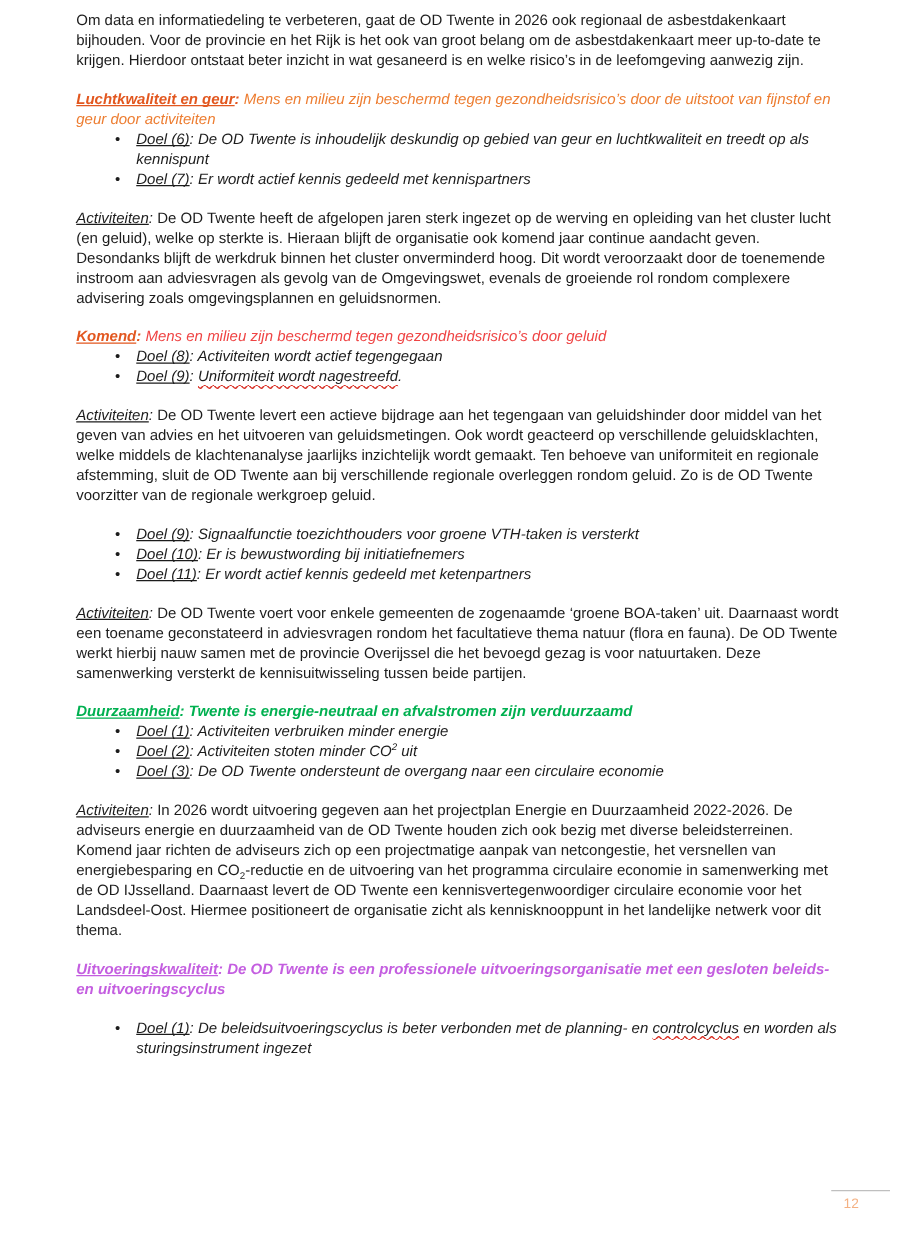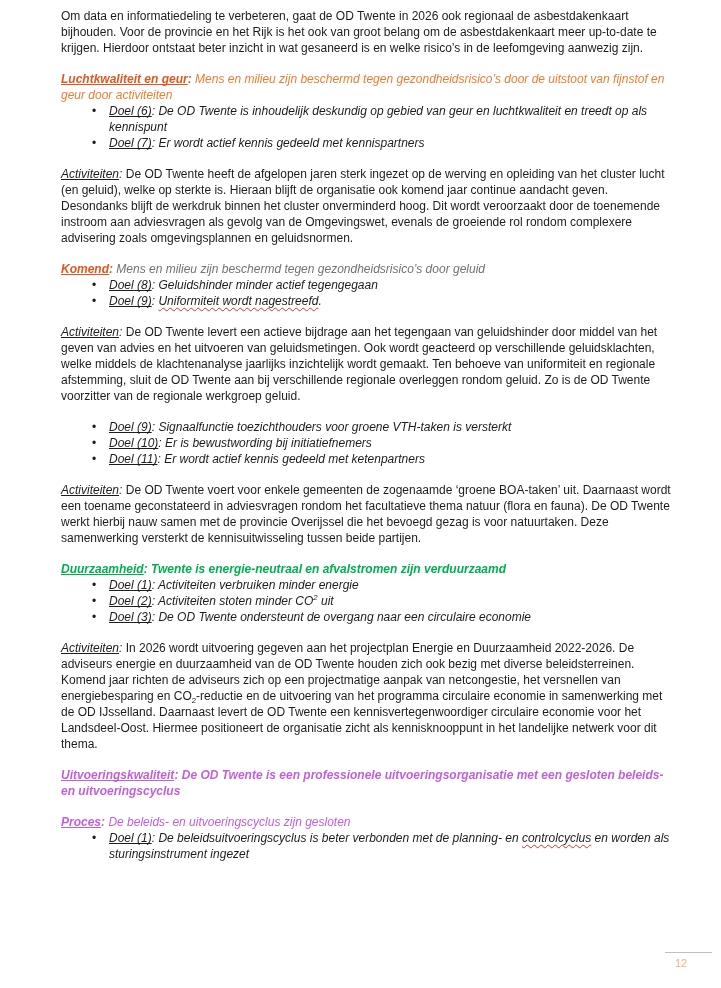--- a/index.html
+++ b/index.html
@@ -44,23 +44,23 @@
   <div class="section">
     <p class="sec-head"><span class="hword" style="color: rgb(226, 87, 31);"><span class="u">Luchtkwaliteit en geur</span>:</span> <span style="color: rgb(237, 125, 49);">Mens en milieu zijn beschermd tegen gezondheidsrisico’s door de uitstoot van fijnstof en geur door activiteiten</span></p>
     <ul class="doelen">
           <li><span class="dot">•</span><span class="doel-label"><span class="u">Doel (6)</span>:</span> <span><span>De OD Twente is inhoudelijk deskundig op gebied van geur en luchtkwaliteit en treedt op als kennispunt</span></span></li>
           <li><span class="dot">•</span><span class="doel-label"><span class="u">Doel (7)</span>:</span> <span><span>Er wordt actief kennis gedeeld met kennispartners</span></span></li>
         </ul>
     <p><span class="act-label"><span class="u">Activiteiten</span>:</span> <span><span>De OD Twente heeft de afgelopen jaren sterk ingezet op de werving en opleiding van het cluster lucht (en geluid), welke op sterkte is. Hieraan blijft de organisatie ook komend jaar continue aandacht geven. Desondanks blijft de werkdruk binnen het cluster onverminderd hoog. Dit wordt veroorzaakt door de toenemende instroom aan adviesvragen als gevolg van de Omgevingswet, evenals de groeiende rol rondom complexere advisering zoals omgevingsplannen en geluidsnormen.</span></span></p>
   </div>
 
   <div class="section">
-    <p class="sec-head"><span class="hword" style="color: rgb(226, 87, 31);"><span class="u">Komend</span>:</span> <span style="color: #737373;">Mens en milieu zijn beschermd tegen gezondheidsrisico’s door geluid</span></p>
+    <p class="sec-head"><span class="hword" style="color: rgb(226, 87, 31);"><span class="u">Komend</span>:</span> <span style="color: #ef4444;">Mens en milieu zijn beschermd tegen gezondheidsrisico’s door geluid</span></p>
     <ul class="doelen">
-          <li><span class="dot">•</span><span class="doel-label"><span class="u">Doel (8)</span>:</span> <span><span>Geluidshinder minder actief tegengegaan</span></span></li>
+          <li><span class="dot">•</span><span class="doel-label"><span class="u">Doel (8)</span>:</span> <span><span>Activiteiten wordt actief tegengegaan</span></span></li>
           <li><span class="dot">•</span><span class="doel-label"><span class="u">Doel (9)</span>:</span> <span><span class="squiggle">Uniformiteit wordt nagestreefd</span><span>.</span></span></li>
         </ul>
     <p><span class="act-label"><span class="u">Activiteiten</span>:</span> <span><span>De OD Twente levert een actieve bijdrage aan het tegengaan van geluidshinder door middel van het geven van advies en het uitvoeren van geluidsmetingen. Ook wordt geacteerd op verschillende geluidsklachten, welke middels de klachtenanalyse jaarlijks inzichtelijk wordt gemaakt. Ten behoeve van uniformiteit en regionale afstemming, sluit de OD Twente aan bij verschillende regionale overleggen rondom geluid. Zo is de OD Twente voorzitter van de regionale werkgroep geluid.</span></span></p>
   </div>
 
   <div class="section">
     <ul class="doelen">
           <li><span class="dot">•</span><span class="doel-label"><span class="u">Doel (9)</span>:</span> <span><span>Signaalfunctie toezichthouders voor groene VTH-taken is versterkt</span></span></li>
           <li><span class="dot">•</span><span class="doel-label"><span class="u">Doel (10)</span>:</span> <span><span>Er is bewustwording bij initiatiefnemers</span></span></li>
           <li><span class="dot">•</span><span class="doel-label"><span class="u">Doel (11)</span>:</span> <span><span>Er wordt actief kennis gedeeld met ketenpartners</span></span></li>
@@ -77,21 +77,20 @@
         </ul>
     <p><span class="act-label"><span class="u">Activiteiten</span>:</span> <span><span>In 2026 wordt uitvoering gegeven aan het projectplan Energie en Duurzaamheid 2022-2026. De adviseurs energie en duurzaamheid van de OD Twente houden zich ook bezig met diverse beleidsterreinen. Komend jaar richten de adviseurs zich op een projectmatige aanpak van netcongestie, het versnellen van energiebesparing en CO</span><sub>2</sub><span>-reductie en de uitvoering van het programma circulaire economie in samenwerking met de OD IJsselland. Daarnaast levert de OD Twente een kennisvertegenwoordiger circulaire economie voor het Landsdeel-Oost. Hiermee positioneert de organisatie zicht als kennisknooppunt in het landelijke netwerk voor dit thema.</span></span></p>
   </div>
 
   <div class="section">
     <p class="sec-head"><span class="hword" style="color: rgb(196, 94, 224);"><span class="u">Uitvoeringskwaliteit</span>:</span> <span class="bold" style="color: rgb(196, 94, 224);">De OD Twente is een professionele uitvoeringsorganisatie met een gesloten beleids- en uitvoeringscyclus</span></p>
 
   </div>
 
   <div class="section">
-    <p class="sec-head"><span class="hword" style="color: rgb(196, 94, 224);"><span class="u">Proces</span>:</span> <span style="color: rgb(196, 94, 224);">De beleids- en uitvoeringscyclus zijn gesloten</span></p>
     <ul class="doelen">
           <li><span class="dot">•</span><span class="doel-label"><span class="u">Doel (1)</span>:</span> <span><span>De beleidsuitvoeringscyclus is beter verbonden met de planning- en </span><span class="squiggle">controlcyclus</span><span> en worden als sturingsinstrument ingezet</span></span></li>
         </ul>
 
   </div>
 </div>
 </div>
 
 <div class="footer-divider" style="background: rgb(191, 191, 191);"></div>
 <div class="page-number" style="color: rgb(244, 177, 131);">12</div>

